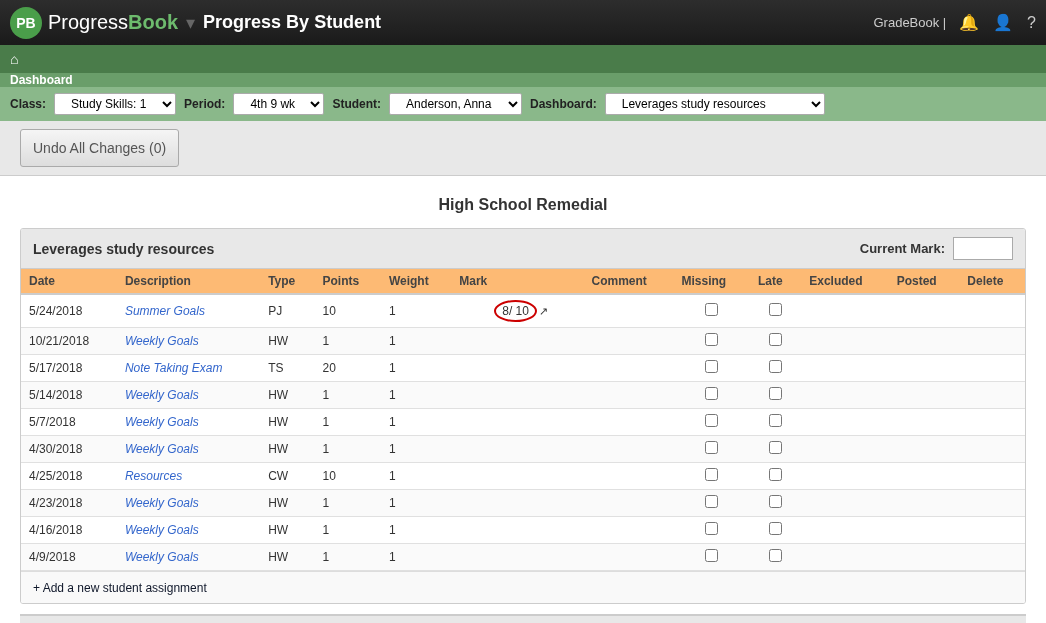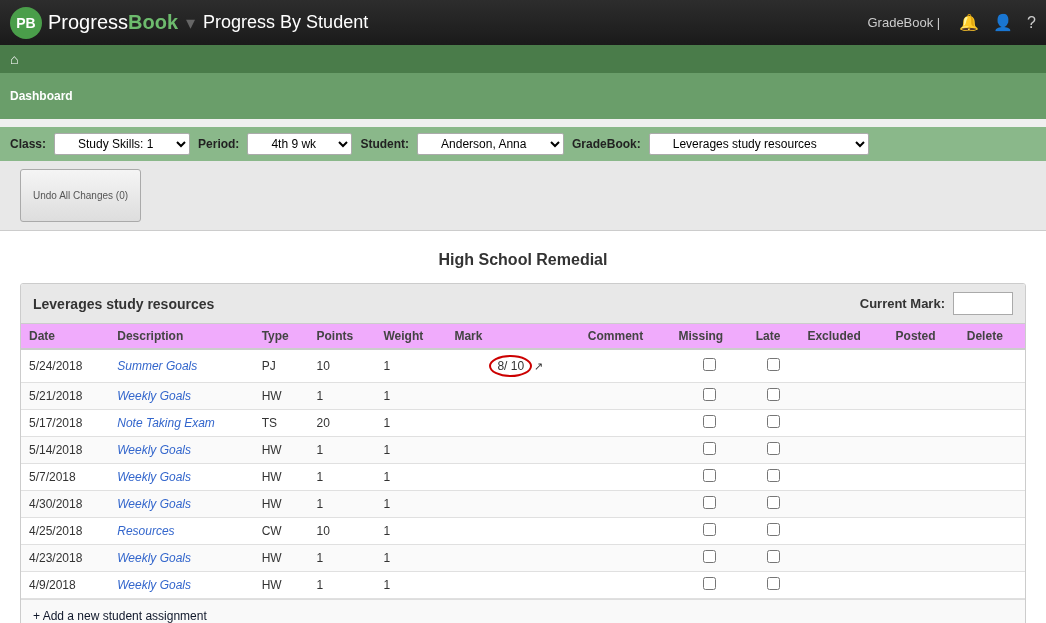--- a/index.html
+++ b/index.html
@@ -38,27 +38,27 @@
     .logo-progress { color: white; font-weight: normal; margin-top: 27px; }
     .logo-book { color: #6dbb6d; font-weight: bold; }
     .header-divider {
       color: #666;
       margin: 0 8px;
       font-size: 18px;
     }
     .header-title {
       color: white;
       font-size: 18px;
-      font-weight: normal;
+      font-weight: bold;
     }
     .header-right {
       margin-left: auto;
       display: flex;
       align-items: center;
-      gap: 19px;
+      gap: 13px;
       color: #ccc;
       font-size: 13px;
       justify-content: center;
     }
     .header-icons {
       display: flex;
       gap: 14px;
       align-items: center;
     }
     .header-icon {
@@ -77,59 +77,58 @@
     }
     .nav-home {
       color: white;
       font-size: 14px;
     }
 
     
     .dashboard-bar {
       background: #6a9e6a;
       color: white;
-      padding: 16px 10px;
+      padding: 0 10px;
       font-size: 12px;
       font-weight: bold;
     }
 
     
     .controls-bar {
       background: #8ab88a;
       padding: 6px 10px;
       display: flex;
       align-items: center;
       gap: 8px;
-      margin-top: 8px;
     }
     .controls-bar label {
       font-size: 12px;
       font-weight: bold;
       color: #222;
     }
     .controls-bar select {
       font-size: 12px;
-      padding: 2px 19px;
+      padding: 2px 12px;
       border: 1px solid #aaa;
       background: white;
       border-radius: 2px;
     }
 
     
     .action-bar {
       background: #e8e8e8;
       padding: 8px 20px;
       border-bottom: 1px solid #ccc;
     }
     .undo-btn {
       background: linear-gradient(to bottom, #f5f5f5, #ddd);
       border: 1px solid #aaa;
       border-radius: 3px;
-      padding: 20px 12px;
-      font-size: 10px;
+      padding: 10px 12px;
+      font-size: 14px;
       color: #555;
       cursor: pointer;
     }
 
     
     .main-content {
       background: white;
       margin: 0;
       padding: 10px 20px 20px;
     }
@@ -174,21 +173,21 @@
       padding: 3px 5px;
       font-size: 13px;
     }
 
     
     table {
       width: 100%;
       border-collapse: collapse;
     }
     thead tr {
-      background: #f0abfc;
+      background: #fdba74;
       border-bottom: 2px solid #ccc;
     }
     thead th {
       padding: 5px 8px;
       text-align: left;
       font-size: 12px;
       color: #444;
       font-weight: bold;
       white-space: nowrap;
     }
@@ -300,21 +299,21 @@
     <option>Study Skills: 1</option>
   </select>
   <label>Period:</label>
   <select>
     <option>4th 9 wk</option>
   </select>
   <label>Student:</label>
   <select>
     <option>Anderson, Anna</option>
   </select>
-  <label>GradeBook:</label>
+  <label>Dashboard:</label>
   <select style="width: 220px;">
     <option>Leverages study resources</option>
   </select>
 </div>
 
 <div class="action-bar">
   <button class="undo-btn">Undo All Changes (0)</button>
 </div>
 
 <div class="main-content">
@@ -356,21 +355,21 @@
             <td>1</td>
             <td class="mark-cell cursor-pos"><span class="mark-highlighted">8/ 10</span><span style="font-size: 11px; margin-left: 2px;">↗</span></td>
             <td></td>
             <td class="checkbox-cell"><input type="checkbox" style=""></td>
             <td class="checkbox-cell"><input type="checkbox" style=""></td>
             <td></td>
             <td></td>
             <td></td>
           </tr>
           <tr>
-            <td>5/21/2018</td>
+            <td>10/21/2018</td>
             <td><a class="link-cell">Weekly Goals</a></td>
             <td>HW</td>
             <td>1</td>
             <td>1</td>
             <td></td>
             <td></td>
             <td class="checkbox-cell"><input type="checkbox" style=""></td>
             <td class="checkbox-cell"><input type="checkbox" style=""></td>
             <td></td>
             <td></td>
@@ -454,20 +453,34 @@
             <td>1</td>
             <td></td>
             <td></td>
             <td class="checkbox-cell"><input type="checkbox" style=""></td>
             <td class="checkbox-cell"><input type="checkbox" style=""></td>
             <td></td>
             <td></td>
             <td></td>
           </tr>
           <tr>
+            <td>4/16/2018</td>
+            <td><a class="link-cell">Weekly Goals</a></td>
+            <td>HW</td>
+            <td>1</td>
+            <td>1</td>
+            <td></td>
+            <td></td>
+            <td class="checkbox-cell"><input type="checkbox" style=""></td>
+            <td class="checkbox-cell"><input type="checkbox" style=""></td>
+            <td></td>
+            <td></td>
+            <td></td>
+          </tr>
+          <tr>
             <td>4/9/2018</td>
             <td><a class="link-cell">Weekly Goals</a></td>
             <td>HW</td>
             <td>1</td>
             <td>1</td>
             <td></td>
             <td></td>
             <td class="checkbox-cell"><input type="checkbox" style=""></td>
             <td class="checkbox-cell"><input type="checkbox" style=""></td>
             <td></td>

